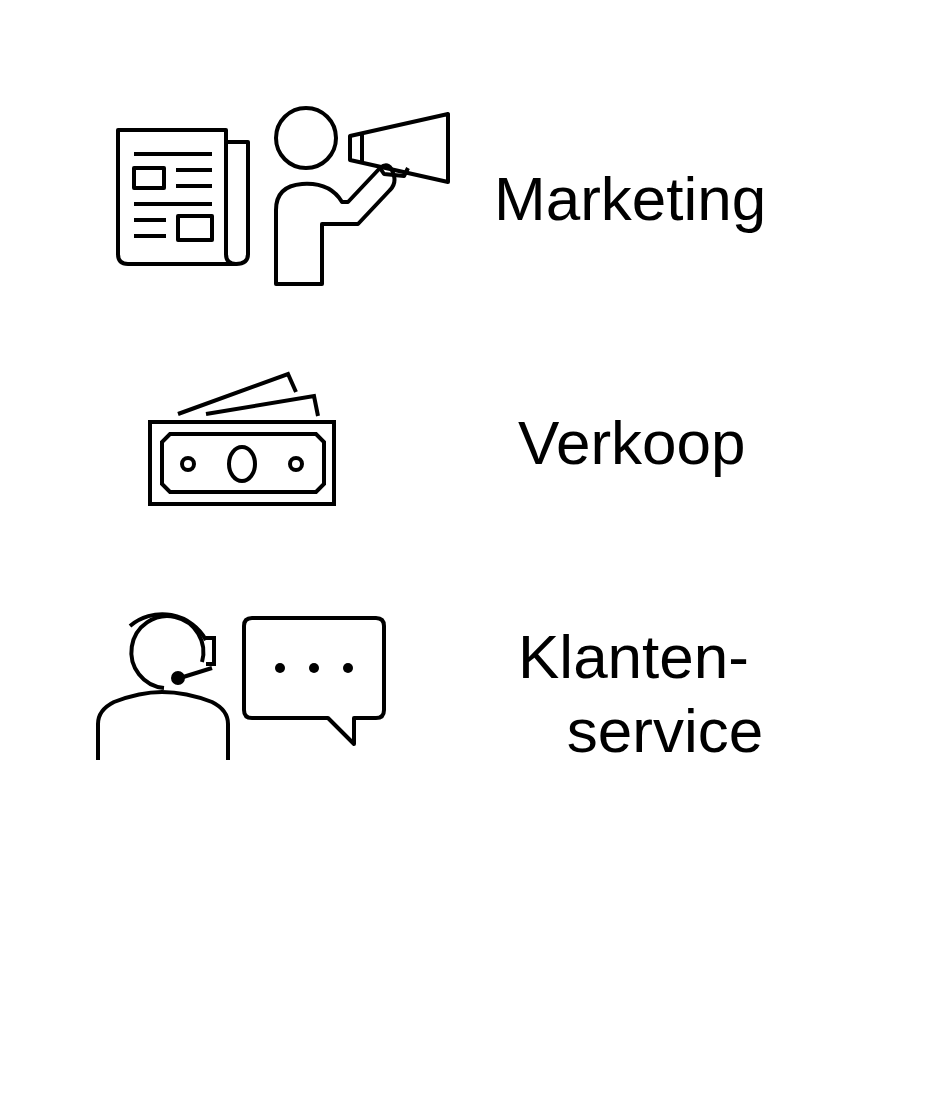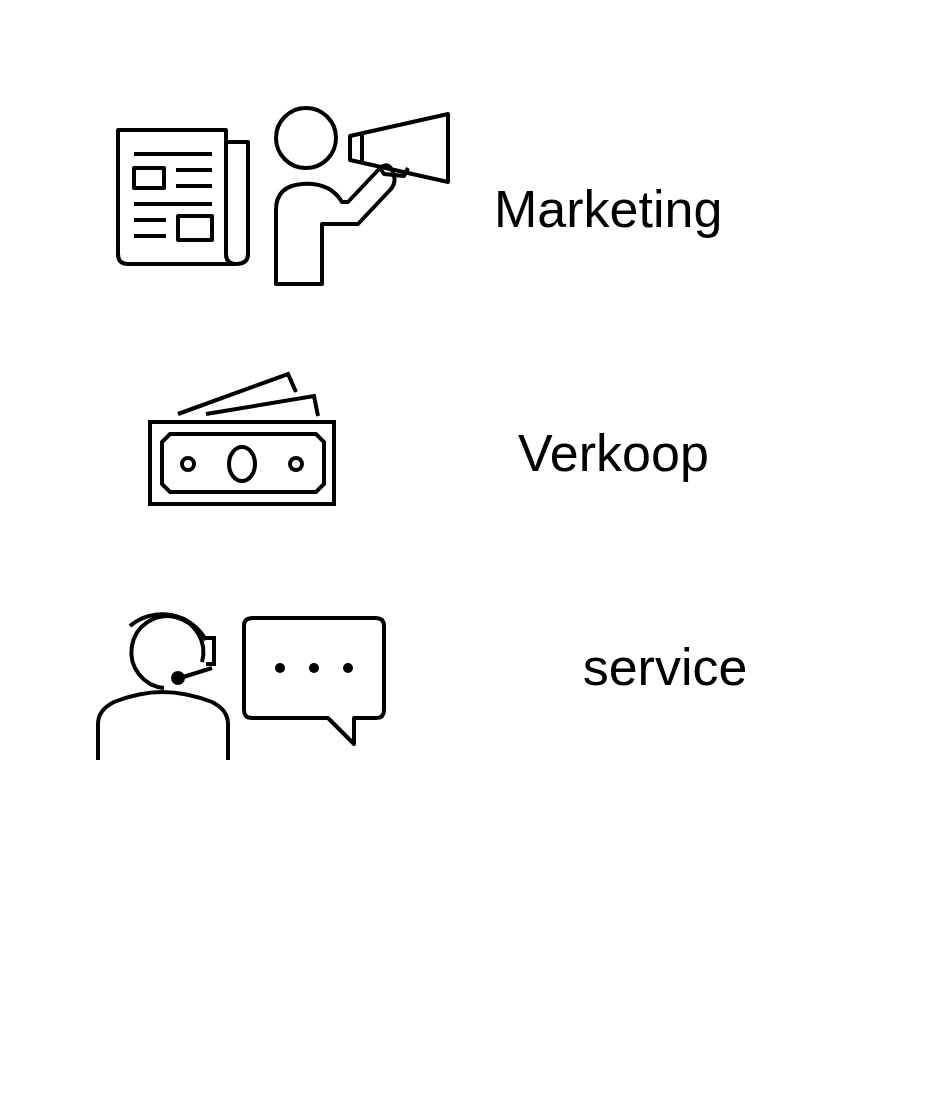--- a/index.html
+++ b/index.html
@@ -4,21 +4,21 @@
 <style>
   html, body { margin: 0; padding: 0; }
   body {
     width: 944px; height: 1120px; background: #ffffff; position: relative; overflow: hidden;
     font-family: "Liberation Sans", sans-serif; color: #000;
   }
   .icon { position: absolute; }
   .icon svg { display: block; overflow: visible; }
   .label {
     position: absolute; font-family: "Liberation Sans", sans-serif;
-    font-size: 52px; line-height: 74px; color: #000; white-space: nowrap; margin-top: 10px;
+    font-size: 62px; line-height: 74px; color: #000; white-space: nowrap;
   }
   .label.center { text-align: center; }
 </style>
 </head>
 <body>
 
 <div class="icon" style="left:114px; top:126px;">
   <svg width="140" height="142" viewBox="0 0 140 142" fill="none" stroke="#000" stroke-width="4" stroke-linejoin="round">
 
     <path d="M4 4 H112 V128 Q112 138 122 138 H14 Q4 138 4 128 Z"></path>
@@ -88,14 +88,15 @@
 <div class="icon" style="left:242px; top:616px;">
   <svg width="146" height="132" viewBox="0 0 146 132" fill="none" stroke="#000" stroke-width="4" stroke-linejoin="round">
     <path d="M10 2 H134 Q142 2 142 10 V94 Q142 102 134 102 H112 V128 L86 102 H10 Q2 102 2 94 V10 Q2 2 10 2 Z"></path>
     <circle cx="38" cy="52" r="5" fill="#000" stroke="none"></circle>
     <circle cx="72" cy="52" r="5" fill="#000" stroke="none"></circle>
     <circle cx="106" cy="52" r="5" fill="#000" stroke="none"></circle>
   </svg>
 </div>
 
 <div class="label center" style="left:504px; top:620px; width:290px;">
+  <div style="line-height:74px; text-align:left; padding-left:14px;">Klanten-</div>
   <div style="line-height:74px; text-align:center; padding-left:32px;">service</div>
 </div>
 
 </body></html>

